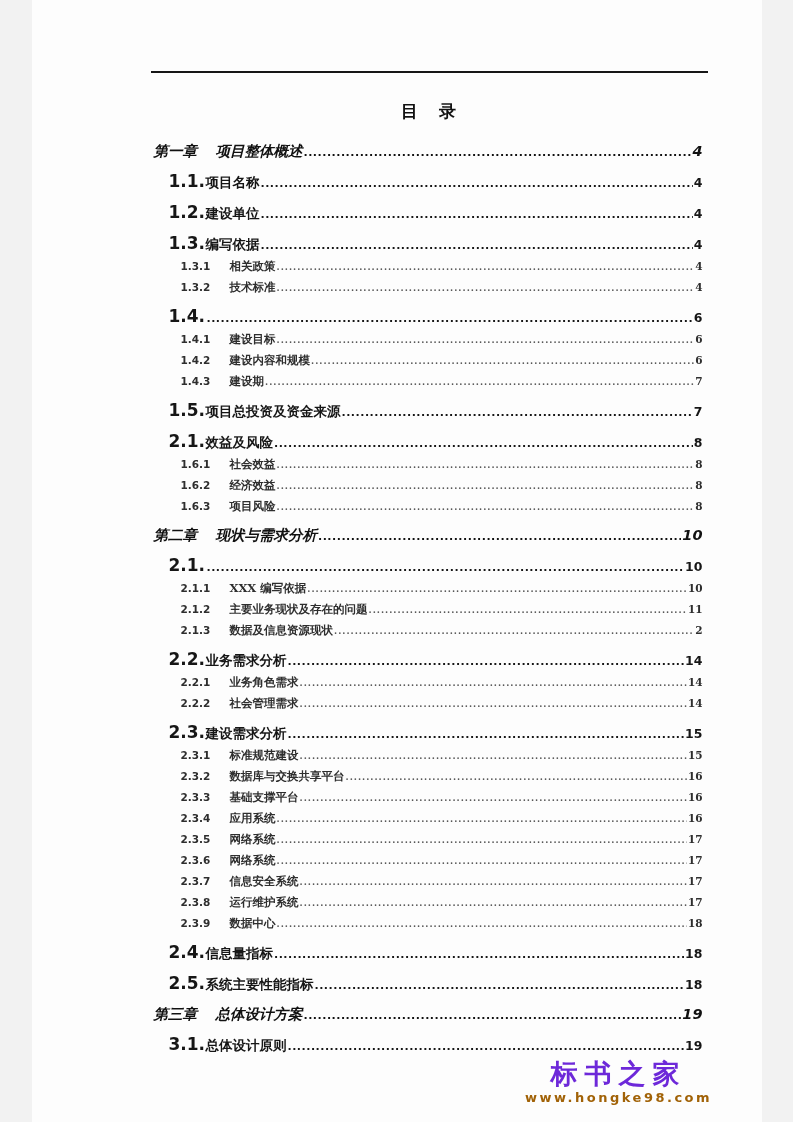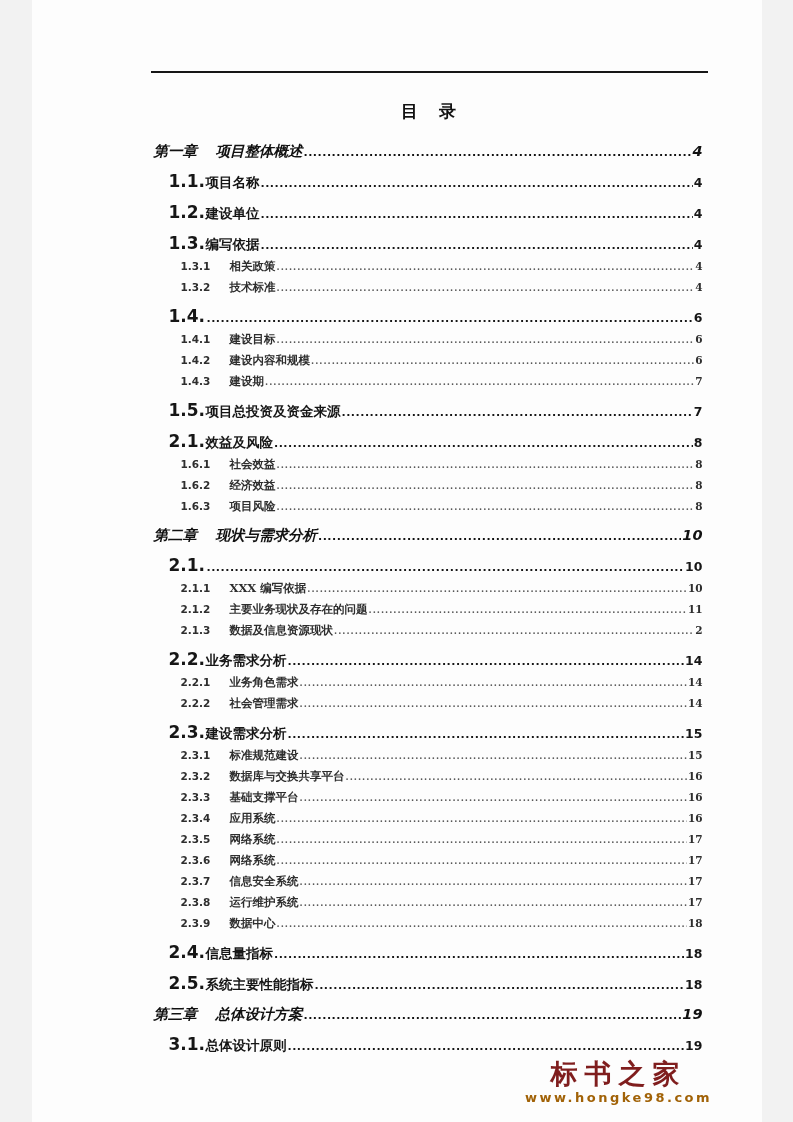--- a/index.html
+++ b/index.html
@@ -111,21 +111,21 @@
     right: 18px;
     top: 1058px;
     width: 250px;
     text-align: center;
     user-select: none;
   }
   .watermark .brand {
     font-size: 27px;
     font-weight: bold;
     letter-spacing: 7px;
-    color: #7f1d1d;
+    color: #6d28d9;
     line-height: 32px;
   }
   .watermark .site {
     font-size: 13px;
     font-weight: bold;
     letter-spacing: 2.5px;
     color: #a16207;
     line-height: 16px;
   }
 </style>

